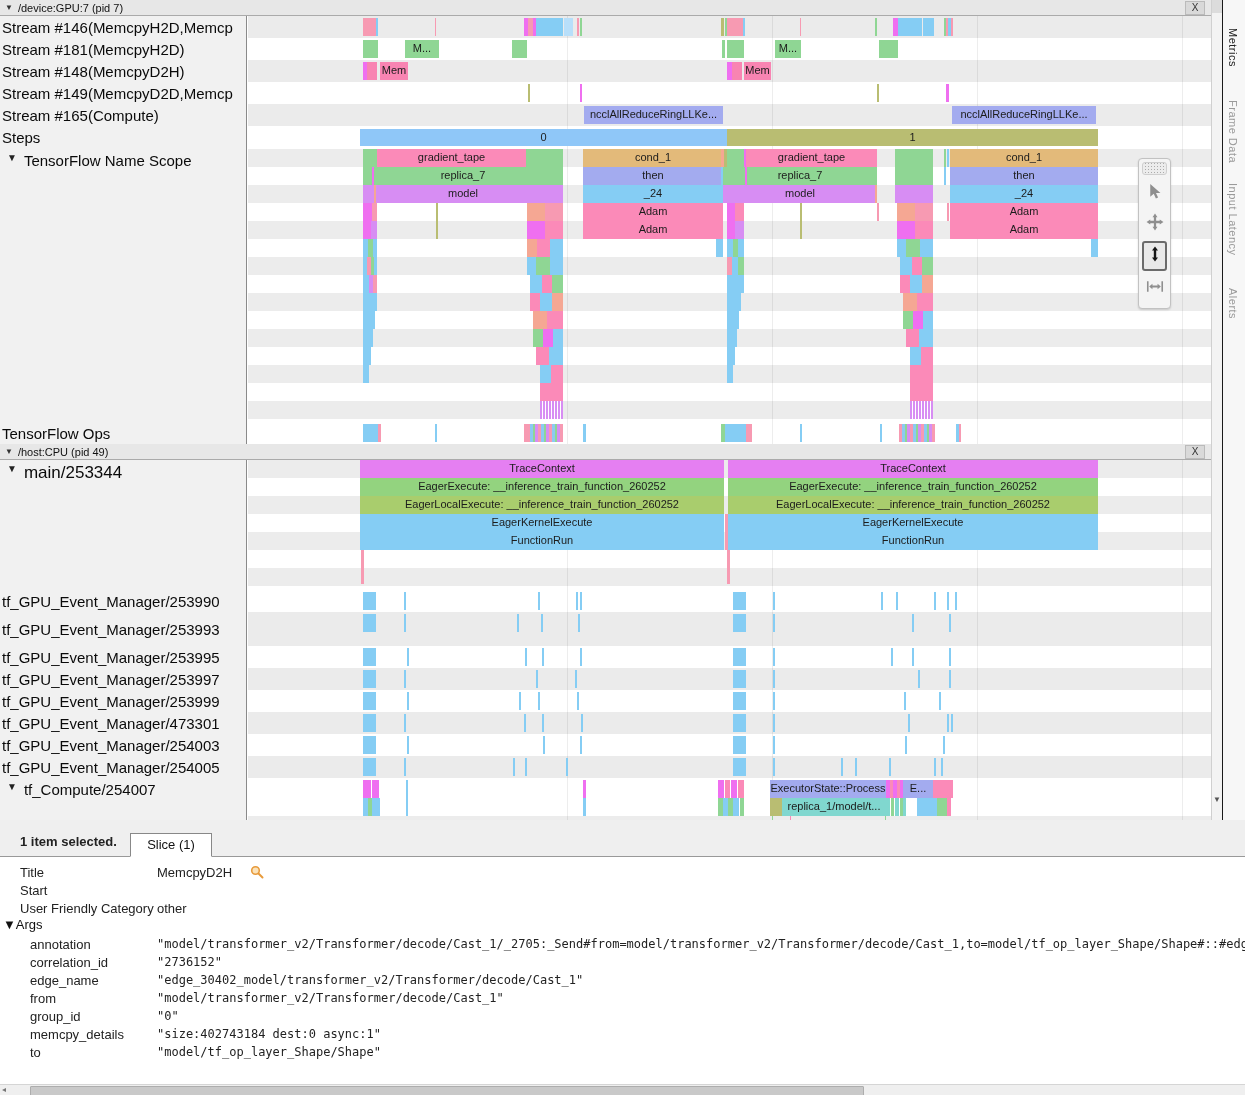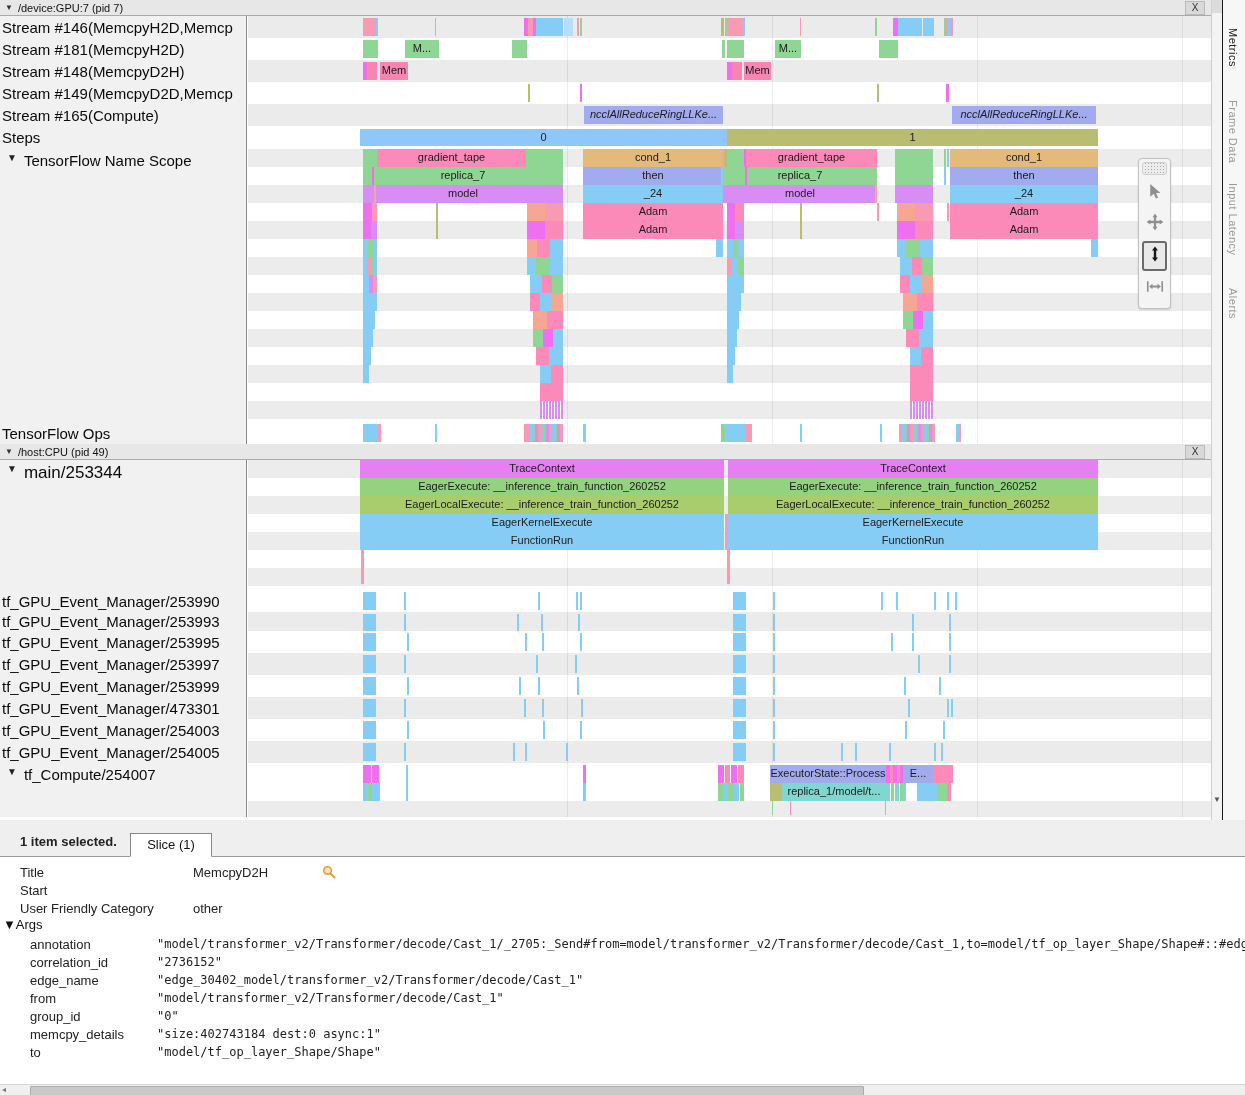--- a/index.html
+++ b/index.html
@@ -45,21 +45,21 @@
   .tbtn{height:26px;margin:3px 1px;display:flex;align-items:center;justify-content:center;
         border:1px solid transparent;border-radius:3px;cursor:pointer;}
   .tbtn.sel{border:2px solid #6b6b6b;background:#e9e9e9;}
   #details{position:absolute;left:0;top:820px;width:1245px;height:275px;background:#fff;}
   .dtabs{position:relative;height:37px;background:#efefef;border-bottom:1px solid #999;box-sizing:border-box;}
   .selcount{position:absolute;left:20px;bottom:7px;font-weight:bold;font-size:13px;color:#222;}
   .dtab{position:absolute;left:130px;bottom:-1px;height:22px;min-width:60px;padding:0 10px;background:#fff;
         border:1px solid #888;border-bottom:1px solid #fff;font-size:13px;line-height:22px;text-align:center;
         box-sizing:content-box;cursor:pointer;}
   .fields{padding-top:6px;}
-  .frow{display:flex;align-items:center;height:18px;font-size:13px;color:#222;gap:36px;}
+  .frow{display:flex;align-items:center;height:18px;font-size:13px;color:#222;}
   .fkey{margin-left:20px;width:137px;flex:none;}
   .mag{margin-left:18px;display:flex;align-items:center;}
   .argshead{height:18px;font-size:13px;color:#111;padding-left:3px;}
   .arow{display:flex;height:18px;font-size:13px;color:#222;align-items:center;}
   .akey{margin-left:30px;width:127px;flex:none;}
   .aval{font-family:"DejaVu Sans Mono",monospace;font-size:12px;white-space:nowrap;overflow:hidden;flex:1;}
   .hscroll{position:absolute;left:0;bottom:0;width:100%;height:11px;background:#efefef;
            border-top:1px solid #d5d5d5;box-sizing:border-box;}
   .harrow{position:absolute;left:2px;top:0;font-size:8px;color:#777;line-height:10px;cursor:pointer;}
   .hthumb{position:absolute;left:30px;top:1px;width:832px;height:8px;background:#c9c9c9;
@@ -155,21 +155,21 @@
         <div class="seg" style="left: 280px; top: 2px; width: 2px; height: 18px; background: rgb(185, 189, 114);"></div>
         <div class="seg" style="left: 332px; top: 2px; width: 2px; height: 18px; background: rgb(239, 111, 240);"></div>
         <div class="seg" style="left: 629px; top: 2px; width: 2px; height: 18px; background: rgb(185, 189, 114);"></div>
         <div class="seg" style="left: 698px; top: 2px; width: 3px; height: 18px; background: rgb(239, 111, 240);"></div>
       </div>
     </div>
     <div class="trow" style="height: 22px;">
       <div class="tlabel">
         <div class="ltext">Stream #165(Compute)</div>
       </div>
-      <div class="ttrack" style="background: rgb(235, 235, 235); font-style: italic;">
+      <div class="ttrack" style="background: rgb(235, 235, 235);">
         <div class="grid" style="left: 319px;"></div>
         <div class="grid" style="left: 524px;"></div>
         <div class="grid" style="left: 729px;"></div>
         <div class="grid" style="left: 934px;"></div>
         <div class="seg" style="left: 336px; top: 2px; width: 139px; height: 18px; background: rgb(163, 171, 239);">ncclAllReduceRingLLKe...</div>
         <div class="seg" style="left: 704px; top: 2px; width: 144px; height: 18px; background: rgb(163, 171, 239);">ncclAllReduceRingLLKe...</div>
       </div>
     </div>
     <div class="trow" style="height: 23px;">
       <div class="tlabel">
@@ -395,21 +395,21 @@
         <div class="seg" style="left: 328px; top: 2px; width: 2px; height: 18px; background: rgb(133, 205, 244);"></div>
         <div class="seg" style="left: 332px; top: 2px; width: 2px; height: 18px; background: rgb(133, 205, 244);"></div>
         <div class="seg" style="left: 525px; top: 2px; width: 2px; height: 18px; background: rgb(133, 205, 244);"></div>
         <div class="seg" style="left: 633px; top: 2px; width: 2px; height: 18px; background: rgb(133, 205, 244);"></div>
         <div class="seg" style="left: 648px; top: 2px; width: 2px; height: 18px; background: rgb(133, 205, 244);"></div>
         <div class="seg" style="left: 686px; top: 2px; width: 2px; height: 18px; background: rgb(133, 205, 244);"></div>
         <div class="seg" style="left: 699px; top: 2px; width: 2px; height: 18px; background: rgb(133, 205, 244);"></div>
         <div class="seg" style="left: 707px; top: 2px; width: 2px; height: 18px; background: rgb(133, 205, 244);"></div>
       </div>
     </div>
-    <div class="trow" style="height: 19px;">
+    <div class="trow" style="height: 34px;">
       <div class="tlabel">
         <div class="ltext">tf_GPU_Event_Manager/253993</div>
       </div>
       <div class="ttrack" style="background: rgb(235, 235, 235);">
         <div class="grid" style="left: 319px;"></div>
         <div class="grid" style="left: 524px;"></div>
         <div class="grid" style="left: 729px;"></div>
         <div class="grid" style="left: 934px;"></div>
         <div class="seg" style="left: 115px; top: 2px; width: 13px; height: 18px; background: rgb(133, 205, 244);"></div>
         <div class="seg" style="left: 485px; top: 2px; width: 13px; height: 18px; background: rgb(133, 205, 244);"></div>

